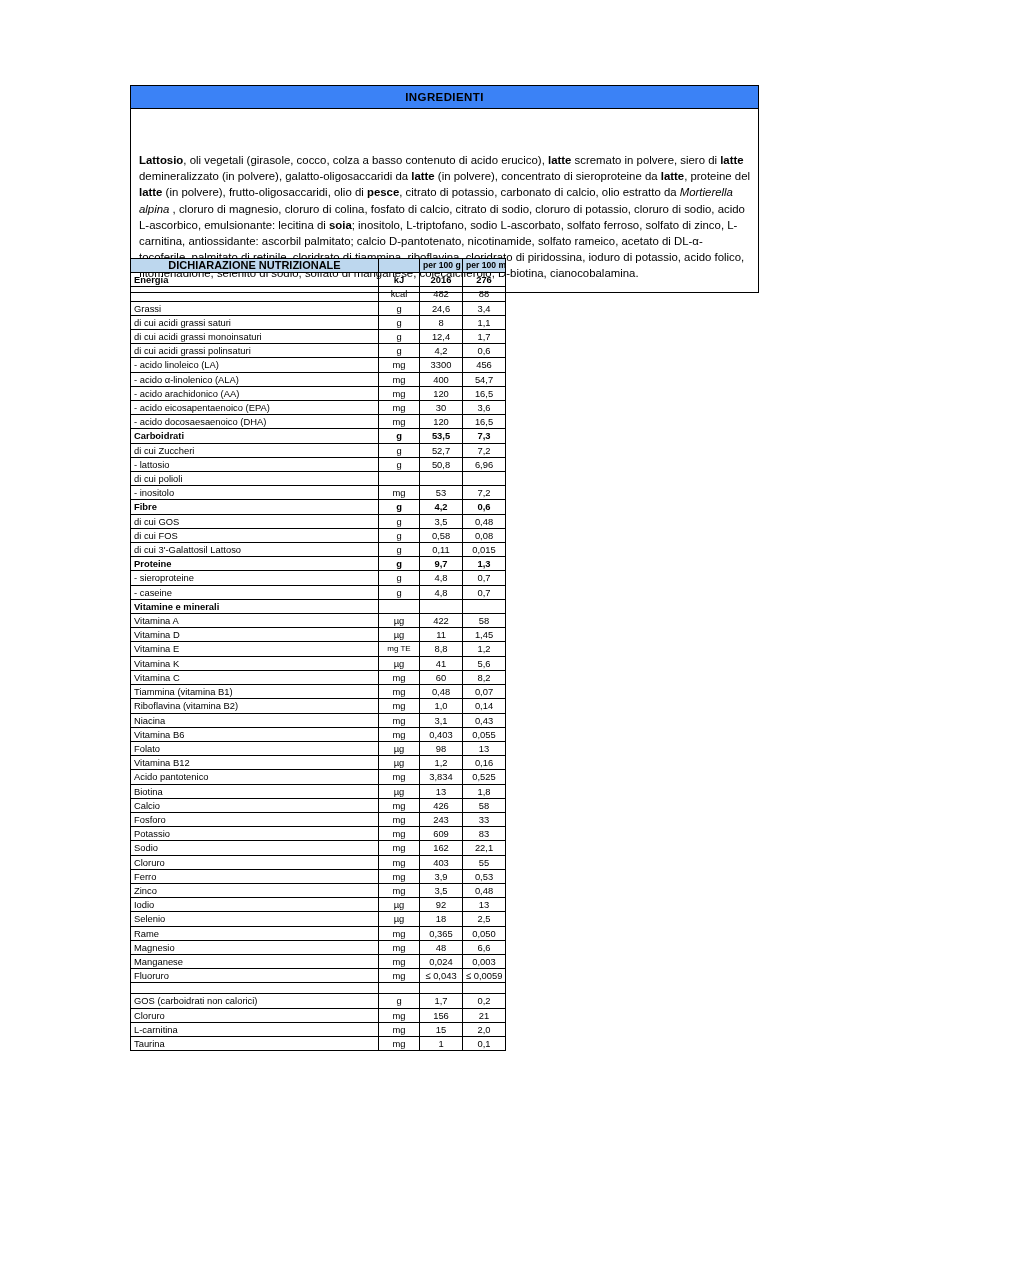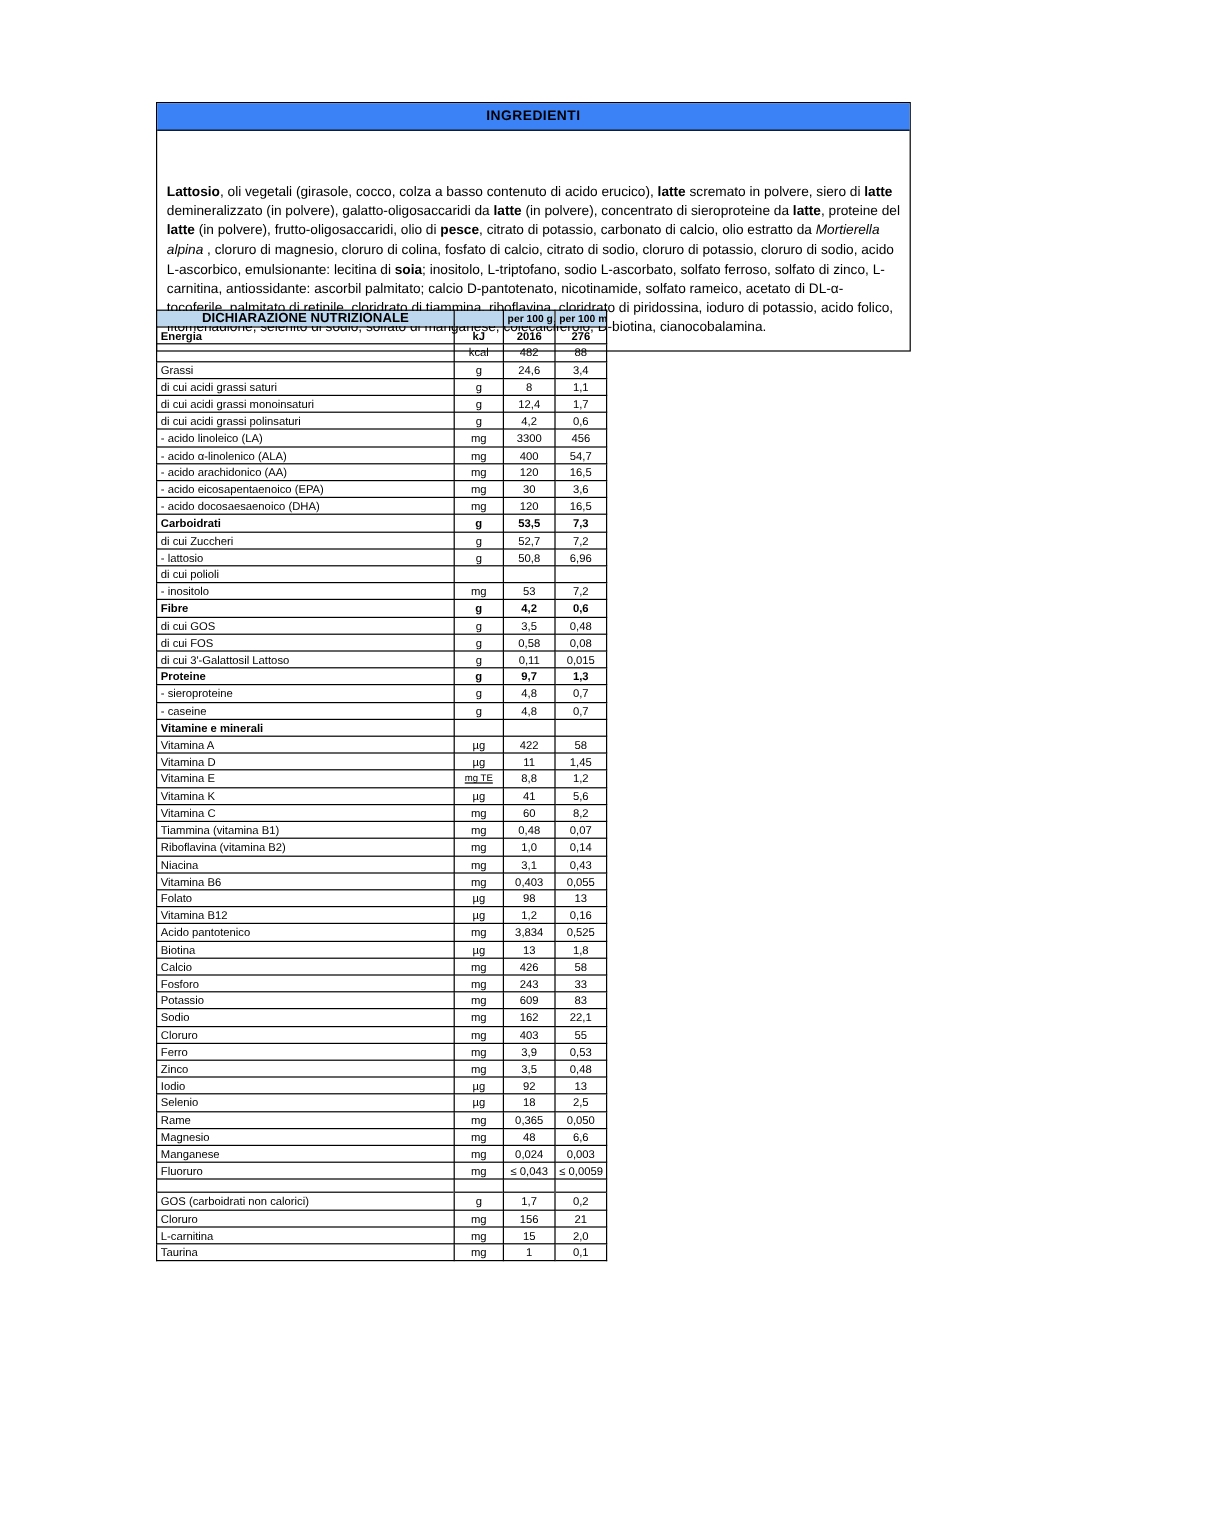--- a/index.html
+++ b/index.html
@@ -97,21 +97,21 @@
     font-size: 8.6px;
     line-height: 10.5px;
     white-space: normal;
     padding: 1px 1px;
     height: 42px;
   }
   td.unit { text-align: center; }
   td.val  { text-align: center; }
   td.name { text-align: left; padding-left: 4px; }
   tr.bold td { font-weight: bold; }
-  td.small-unit { font-size: 8px; text-decoration: underline; }
+  td.small-unit { font-size: 8px; }
   tr.spacer td { height: 10px; border-left: 1px solid #000; border-right: 1px solid #000; border-top: none; border-bottom: none; }
   tr.gap-top td { border-top: 1px solid #000; }
 </style>
 </head>
 <body>
 
 <div class="page">
 
   <section class="ingredients-box">
     <div class="ingredients-header">INGREDIENTI</div>

